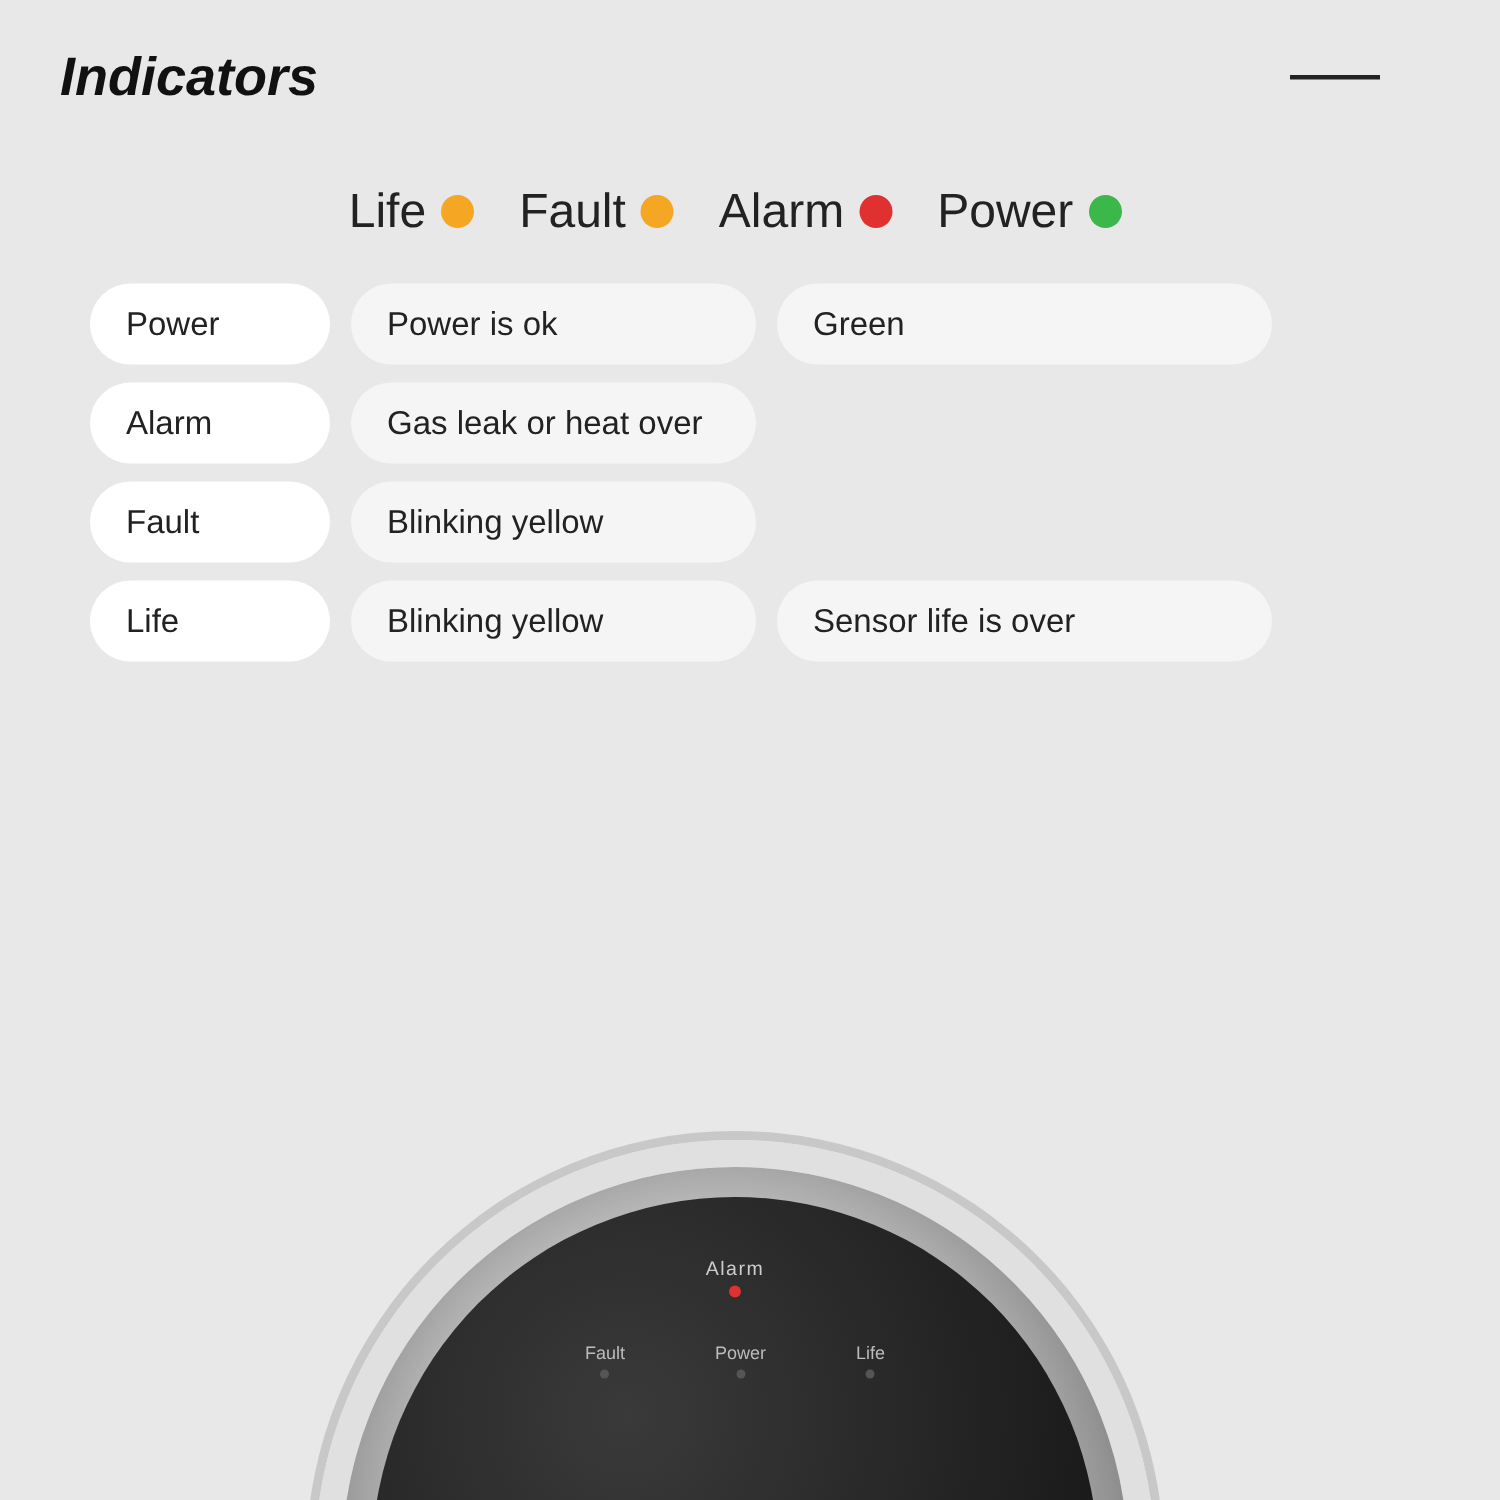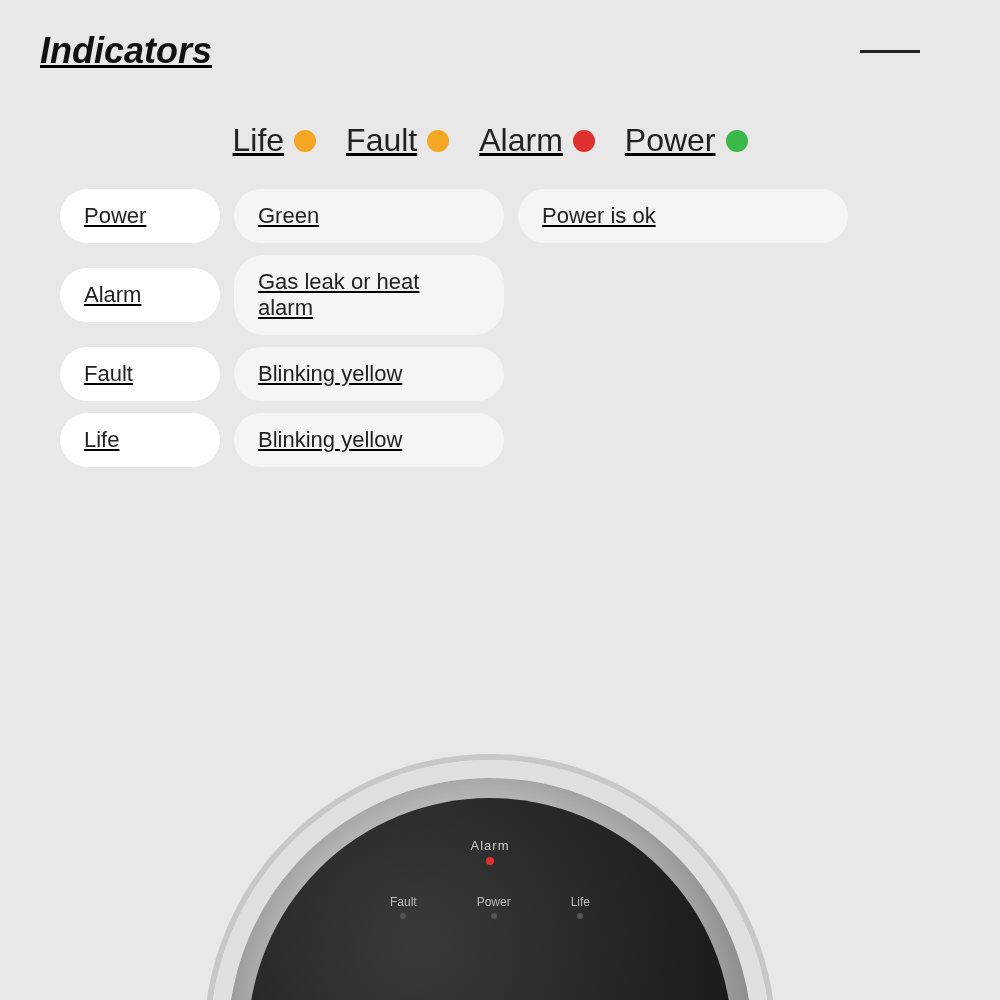--- a/index.html
+++ b/index.html
@@ -11,21 +11,20 @@
       font-family: 'Arial', sans-serif;
       overflow: hidden;
       position: relative;
     }
 
     .page-container {
       width: 980px;
       height: 1000px;
       background: #e8e8e8;
       position: relative;
-      text-decoration: underline;
     }
 
     
     .header {
       padding: 30px 40px 10px 40px;
       display: flex;
       align-items: center;
       justify-content: space-between;
     }
 
@@ -211,37 +210,38 @@
     <div class="legend-item">
       <span class="legend-label">Power</span>
       <span class="dot dot-green"></span>
     </div>
   </div>
 
   <div class="table-section">
 
     <div class="table-row">
       <div class="cell cell-label">Power</div>
+      <div class="cell">Power is ok</div>
       <div class="cell">Green</div>
-      <div class="cell">Power is ok</div>
     </div>
 
     <div class="table-row">
       <div class="cell cell-label">Alarm</div>
-      <div class="cell">Gas leak or heat alarm</div>
+      <div class="cell">Gas leak or heat over</div>
     </div>
 
     <div class="table-row">
       <div class="cell cell-label">Fault</div>
       <div class="cell">Blinking yellow</div>
     </div>
 
     <div class="table-row">
       <div class="cell cell-label">Life</div>
       <div class="cell">Blinking yellow</div>
+      <div class="cell">Sensor life is over</div>
     </div>
 
   </div>
 
   <div class="device-section">
     <div class="device-circle">
       <div class="device-inner">
         <div class="device-alarm-label">Alarm</div>
         <div class="device-alarm-dot"></div>
         <div class="device-bottom-row">

